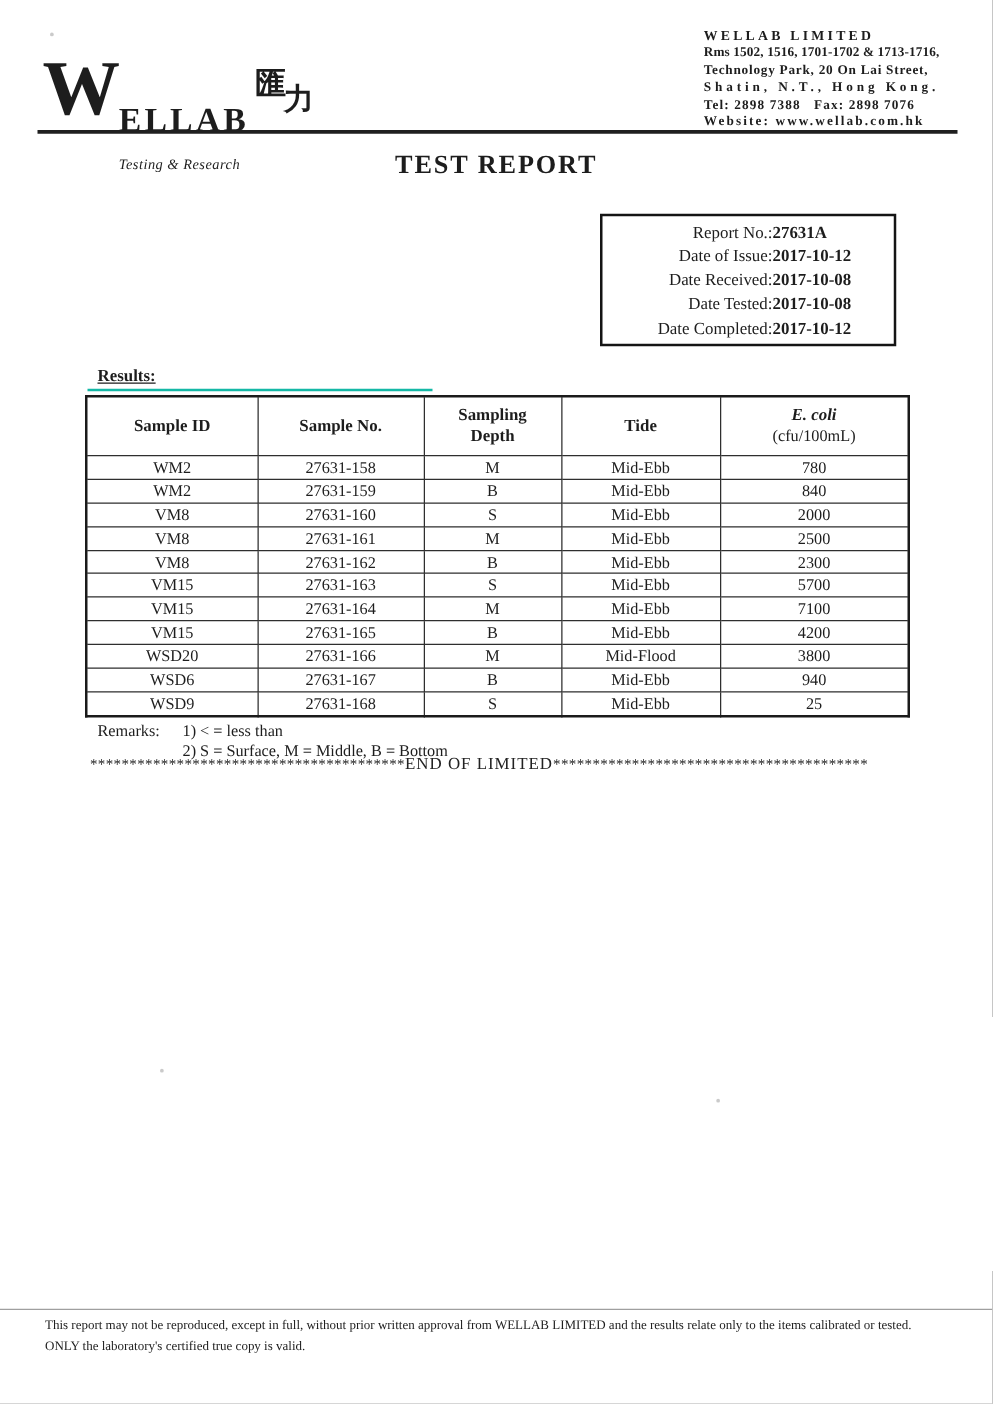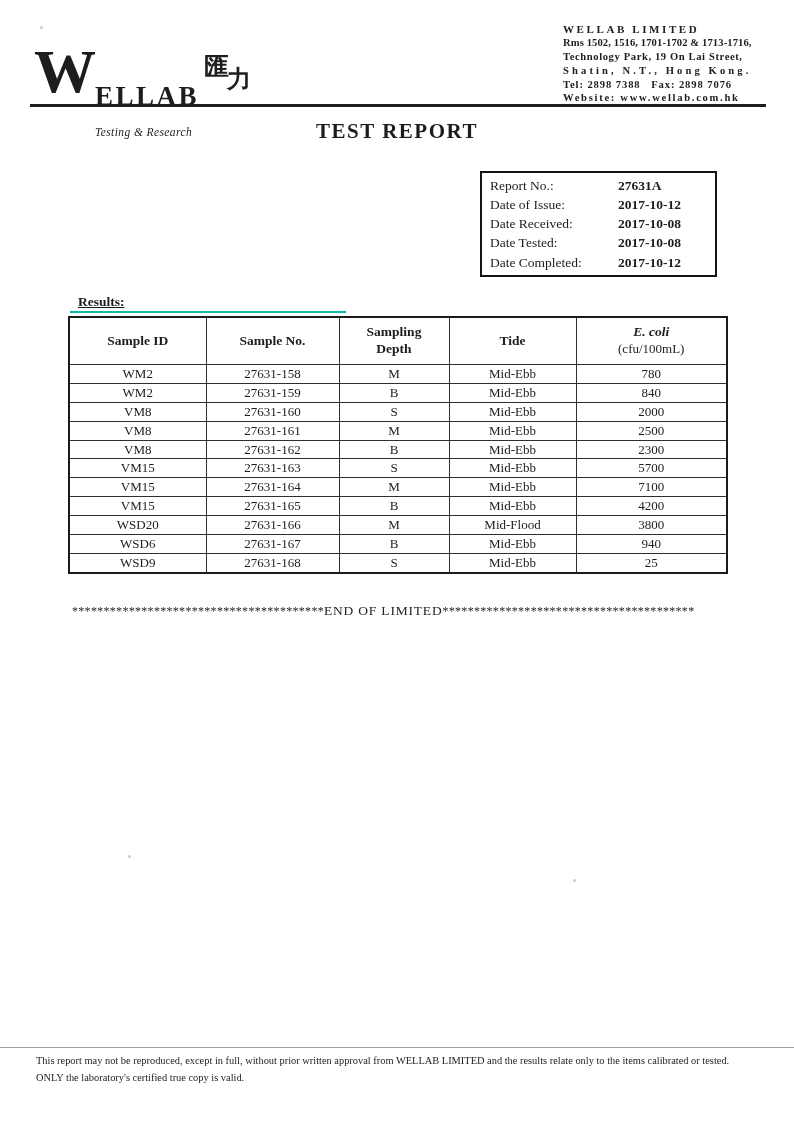--- a/index.html
+++ b/index.html
@@ -31,21 +31,21 @@
   .line-tel{letter-spacing:0.9px;}
   .line-web{letter-spacing:1.7px;}
   
   .top-divider{position:absolute;left:30px;top:104px;width:736px;height:3px;background:#1f1f1f;}
   
   .report-title{position:absolute;left:0;top:119px;width:100%;text-align:center;
     font-size:21px;font-weight:bold;letter-spacing:1.5px;}
   
   .report-box{position:absolute;left:480px;top:171px;width:237px;box-sizing:border-box;
     border:2.5px solid #141414;padding:3px 0 3px 8px;}
-  .info-row{display:flex;font-size:13.5px;line-height:1.42;}
+  .info-row{display:flex;font-size:13.5px;line-height:1.42;text-align:right;}
   .info-label{width:128px;flex:none;}
   .info-value{font-weight:bold;}
   .page-row{position:absolute;left:480px;top:278px;width:237px;display:flex;
     font-size:13.5px;padding-left:10.5px;box-sizing:border-box;}
   .page-row .info-label{width:128px;}
   .page-row .info-value{font-weight:normal;}
   
   .results-wrap{position:absolute;left:70px;top:292px;width:276px;border-bottom:2px solid #14b8a6;padding-bottom:1px;}
   .results-text{font-size:13.5px;font-weight:bold;padding-left:8px;text-decoration:underline;}
   
@@ -85,21 +85,21 @@
     </span>
     <span class="logo-cn">
       <span class="logo-cn-1">匯</span>
       <span class="logo-cn-2">力</span>
     </span>
   </div>
 
   <div class="company">
     <div class="company-line line-name">WELLAB LIMITED</div>
     <div class="company-line line-addr1">Rms 1502, 1516, 1701-1702 &amp; 1713-1716,</div>
-    <div class="company-line line-addr2">Technology Park, 19 On Lai Street,</div>
+    <div class="company-line line-addr2">Technology Park, 20 On Lai Street,</div>
     <div class="company-line line-addr3">Shatin, N.T., Hong Kong.</div>
     <div class="company-line line-tel">Tel: 2898 7388   Fax: 2898 7076</div>
     <div class="company-line line-web">Website: www.wellab.com.hk</div>
   </div>
 
   <div class="top-divider"></div>
 
   <div class="report-title">TEST REPORT</div>
 
   <div class="report-box">
@@ -225,20 +225,27 @@
         <tr>
           <td>WSD9</td>
           <td>27631-168</td>
           <td>S</td>
           <td>Mid-Ebb</td>
           <td>25</td>
         </tr>
       </tbody>
   </table>
 
+  <div class="remarks">
+    <span>Remarks:</span>
+    <span>
+      <div class="remark-item">1) &lt; = less than</div>
+      <div class="remark-item">2) S = Surface, M = Middle, B = Bottom</div>
+    </span>
+  </div>
 
   <div class="end-line"><span>****************************************</span><span class="eor-text">END OF LIMITED</span><span>****************************************</span></div>
 
   <div class="dot" style="left:128px;top:855px;"></div>
   <div class="dot" style="left:573px;top:879px;"></div>
   <div class="dot" style="left:40px;top:26px;"></div>
 
   <div class="footer-divider"></div>
   <div class="footer">
     <div class="footer-line">This report may not be reproduced, except in full, without prior written approval from WELLAB LIMITED and the results relate only to the items calibrated or tested.</div>

